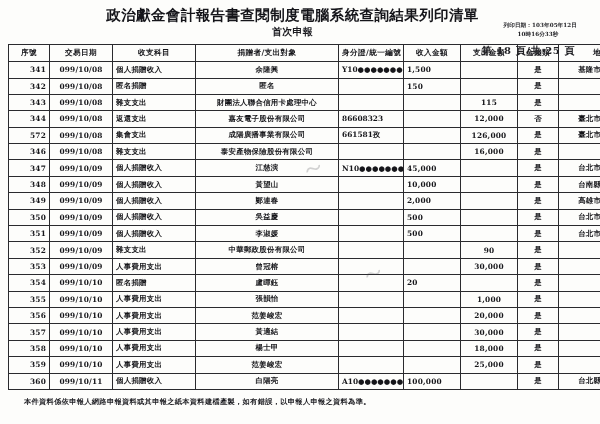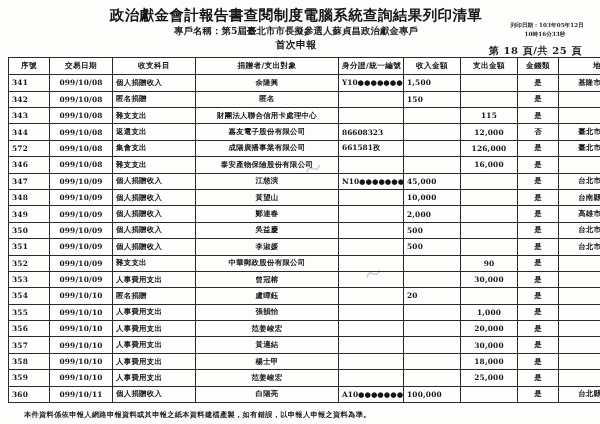--- a/index.html
+++ b/index.html
@@ -14,21 +14,21 @@
     color: #1a1a1a;
     overflow: hidden;
     position: relative;
   }
 
   .page {
     position: relative;
     width: 600px;
     height: 424px;
     box-sizing: border-box;
-    padding: 4px 16px 0 8px;
+    padding: 4px 23px 0 8px;
     background: #fdfdfb;
   }
 
   
   .head-block {
     position: relative;
     text-align: center;
   }
   .doc-title {
     font-size: 14.5px;
@@ -98,21 +98,21 @@
     white-space: nowrap;
     vertical-align: middle;
   }
   table.ledger thead th {
     text-align: center;
     font-size: 7.6px;
     letter-spacing: 0.4px;
     height: 16px;
   }
   
-  .c-seq    { width: 34px;  text-align: left; }
+  .c-seq    { width: 34px;  text-align: right; }
   .c-date   { width: 56px;  text-align: center; font-family: "DejaVu Serif", serif; letter-spacing: -0.2px; margin-top: 11px;}
   .c-acct   { width: 76px;  text-align: left; letter-spacing: 0.3px;}
   .c-party  { width: 136px; text-align: center; letter-spacing: 0.3px;}
   .c-id     { width: 58px;  text-align: left; font-size: 5.6px; letter-spacing: 0px;}
   .c-in     { width: 50px;  text-align: left; }
   .c-out    { width: 50px;  text-align: center; }
   .c-cash   { width: 34px;  text-align: center; }
   .c-addr   { width: 78px;  text-align: center; letter-spacing: 0.2px;}
 
   th.c-seq, th.c-date, th.c-acct, th.c-party,
@@ -143,21 +143,20 @@
     user-select: none;
   }
 </style>
 </head>
 <body>
 
 <div class="page">
 
   <div class="head-block">
     <div class="doc-title">政治獻金會計報告書查閱制度電腦系統查詢結果列印清單</div>
-    <div class="doc-subtitle">專戶名稱：第5屆臺北市市長擬參選人蘇貞昌政治獻金專戶</div>
     <div class="doc-decl">首次申報</div>
 
     <div class="print-meta">
       <div class="line1">列印日期：103年05年12日</div>
       <div class="line2">10時16分33秒</div>
     </div>
     <div class="page-meta">第 18 頁/共 25 頁</div>
   </div>
 
   <table class="ledger">

